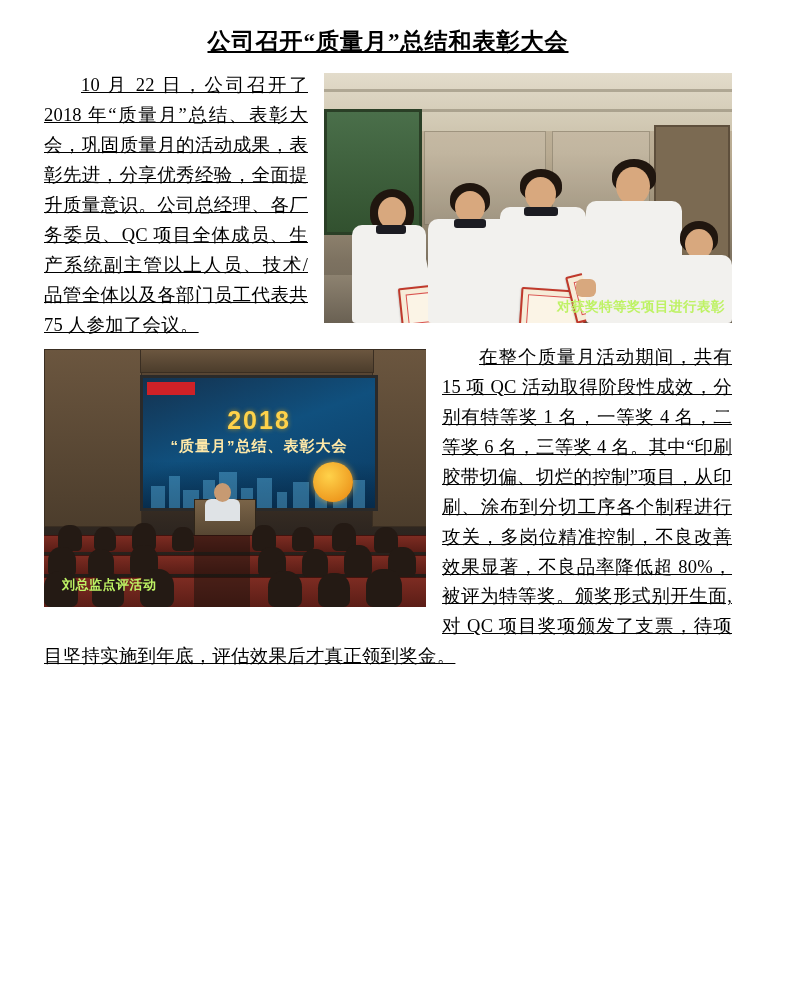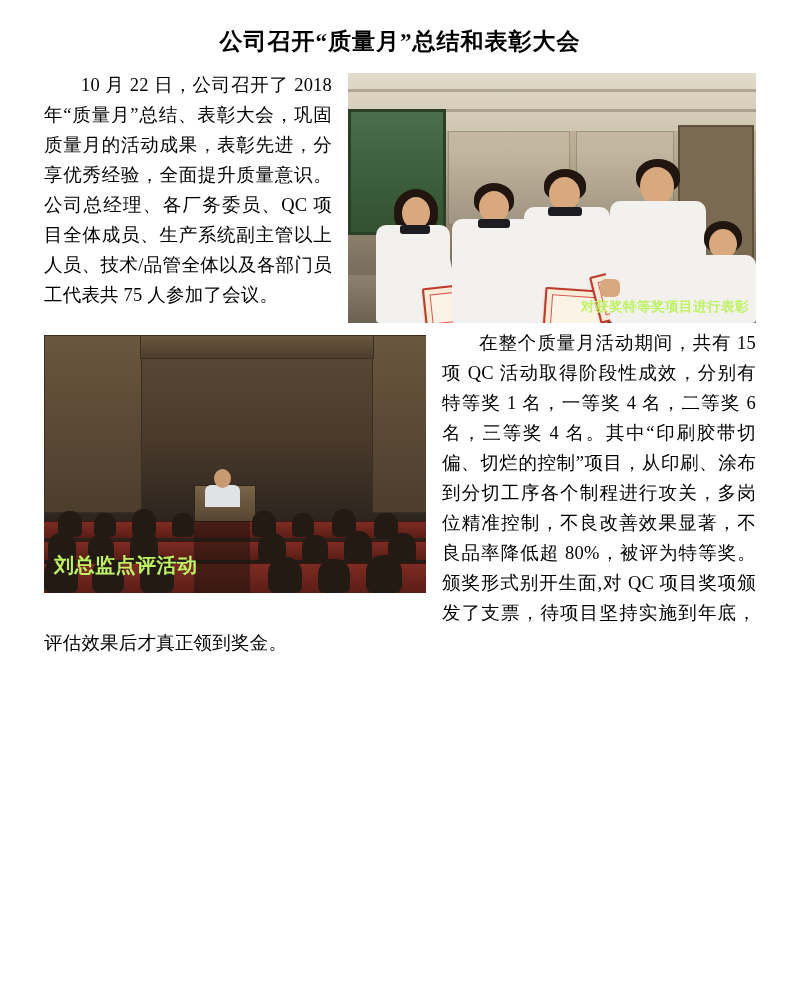--- a/index.html
+++ b/index.html
@@ -12,21 +12,22 @@
     height: 984px;
     font-family: "Liberation Serif", "DejaVu Serif", serif;
     color: #000000;
     overflow: hidden;
   }
   .page {
     position: relative;
     width: 800px;
     height: 984px;
     box-sizing: border-box;
-    padding: 18px 44px 10px 44px;
+    padding: 18px 68px 10px 44px;
+    text-decoration: underline;
   }
   .doc-title {
     text-align: center;
     font-size: 23px;
     font-weight: bold;
     letter-spacing: 1px;
     margin: 8px 0 14px 0;
     font-family: "Liberation Serif", "DejaVu Serif", serif;
   }
   .body-text {
@@ -66,21 +67,21 @@
     position: absolute;
     bottom: 5px;
     font-size: 13.5px;
     font-weight: bold;
     color: #bef264;
     font-family: "Liberation Sans", sans-serif;
     letter-spacing: 0.5px;
     white-space: nowrap;
   }
   .cap-right { right: 7px; }
-  .cap-left { left: 10px; bottom: 12px; font-size: 20px; }
+  .cap-left { left: 18px; bottom: 12px; font-size: 13px; }
 
   
   .p1-wallback {
     position: absolute; left: 0; top: 0; width: 100%; height: 100%;
     background: linear-gradient(180deg, #c9bda6 0%, #b9ab92 32%, #9a8d76 55%, #7d7261 75%, #6b6253 100%);
   }
   .p1-ceiling {
     position: absolute; left: 0; top: 0; width: 100%; height: 58px;
     background: linear-gradient(180deg, #e3dccb 0%, #cfc6b0 100%);
   }
@@ -269,20 +270,40 @@
 
     <div style="clear:both"></div>
 
 
     <div class="fig-mid">
       <div class="p2-room"></div>
       <div class="p2-wallpanel" style="left:0; top:0; width:96px; height:176px;"></div>
       <div class="p2-wallpanel" style="left:328px; top:0; width:54px; height:176px;"></div>
       <div class="p2-wallpanel" style="left:96px; top:0; width:232px; height:22px;"></div>
 
+      <div class="p2-screen">
+        <div class="p2-ribbon" style="left:4px; top:4px;"></div>
+        <div class="p2-year">2018</div>
+        <div class="p2-slogan">“质量月”总结、表彰大会</div>
+        <div class="p2-city">
+          <div class="p2-bldg" style="left:8px; width:14px; height:22px;"></div>
+          <div class="p2-bldg" style="left:26px; width:11px; height:32px;"></div>
+          <div class="p2-bldg" style="left:40px; width:16px; height:18px;"></div>
+          <div class="p2-bldg" style="left:60px; width:12px; height:28px;"></div>
+          <div class="p2-bldg" style="left:76px; width:18px; height:36px;"></div>
+          <div class="p2-bldg" style="left:98px; width:12px; height:20px;"></div>
+          <div class="p2-bldg" style="left:114px; width:15px; height:30px;"></div>
+          <div class="p2-bldg" style="left:134px; width:10px; height:16px;"></div>
+          <div class="p2-bldg" style="left:150px; width:16px; height:26px;"></div>
+          <div class="p2-bldg" style="left:172px; width:12px; height:34px;"></div>
+          <div class="p2-bldg" style="left:190px; width:14px; height:20px;"></div>
+          <div class="p2-bldg" style="left:210px; width:12px; height:28px;"></div>
+        </div>
+        <div class="p2-logo"></div>
+      </div>
 
       <div class="p2-podium"></div>
       <div class="p2-speaker-body"></div>
       <div class="p2-speaker-head"></div>
 
       <div class="p2-chairrow" style="top:186px; height:16px;"></div>
       <div class="p2-chairrow" style="top:206px; height:18px;"></div>
       <div class="p2-chairrow" style="top:228px; height:30px;"></div>
 
       <div class="p2-person" style="left:14px; top:176px; width:24px; height:26px;"></div>

